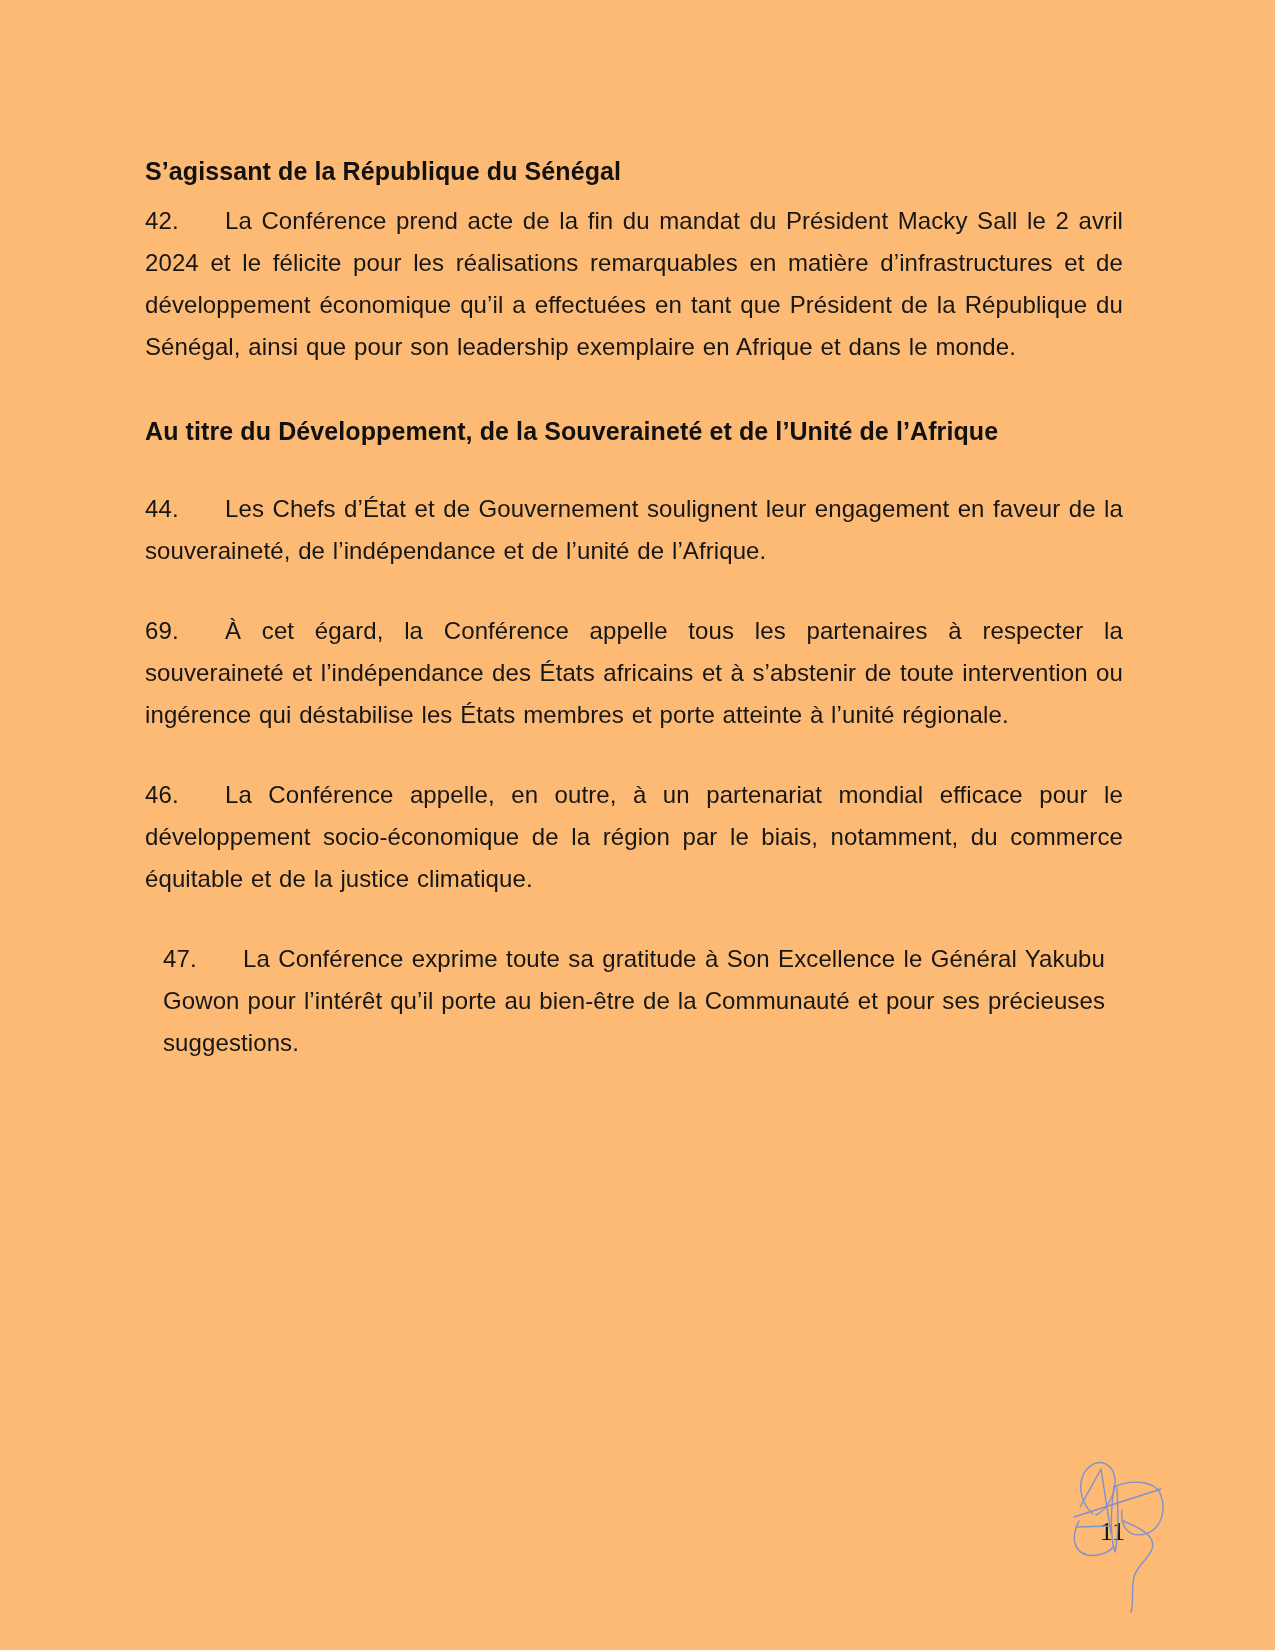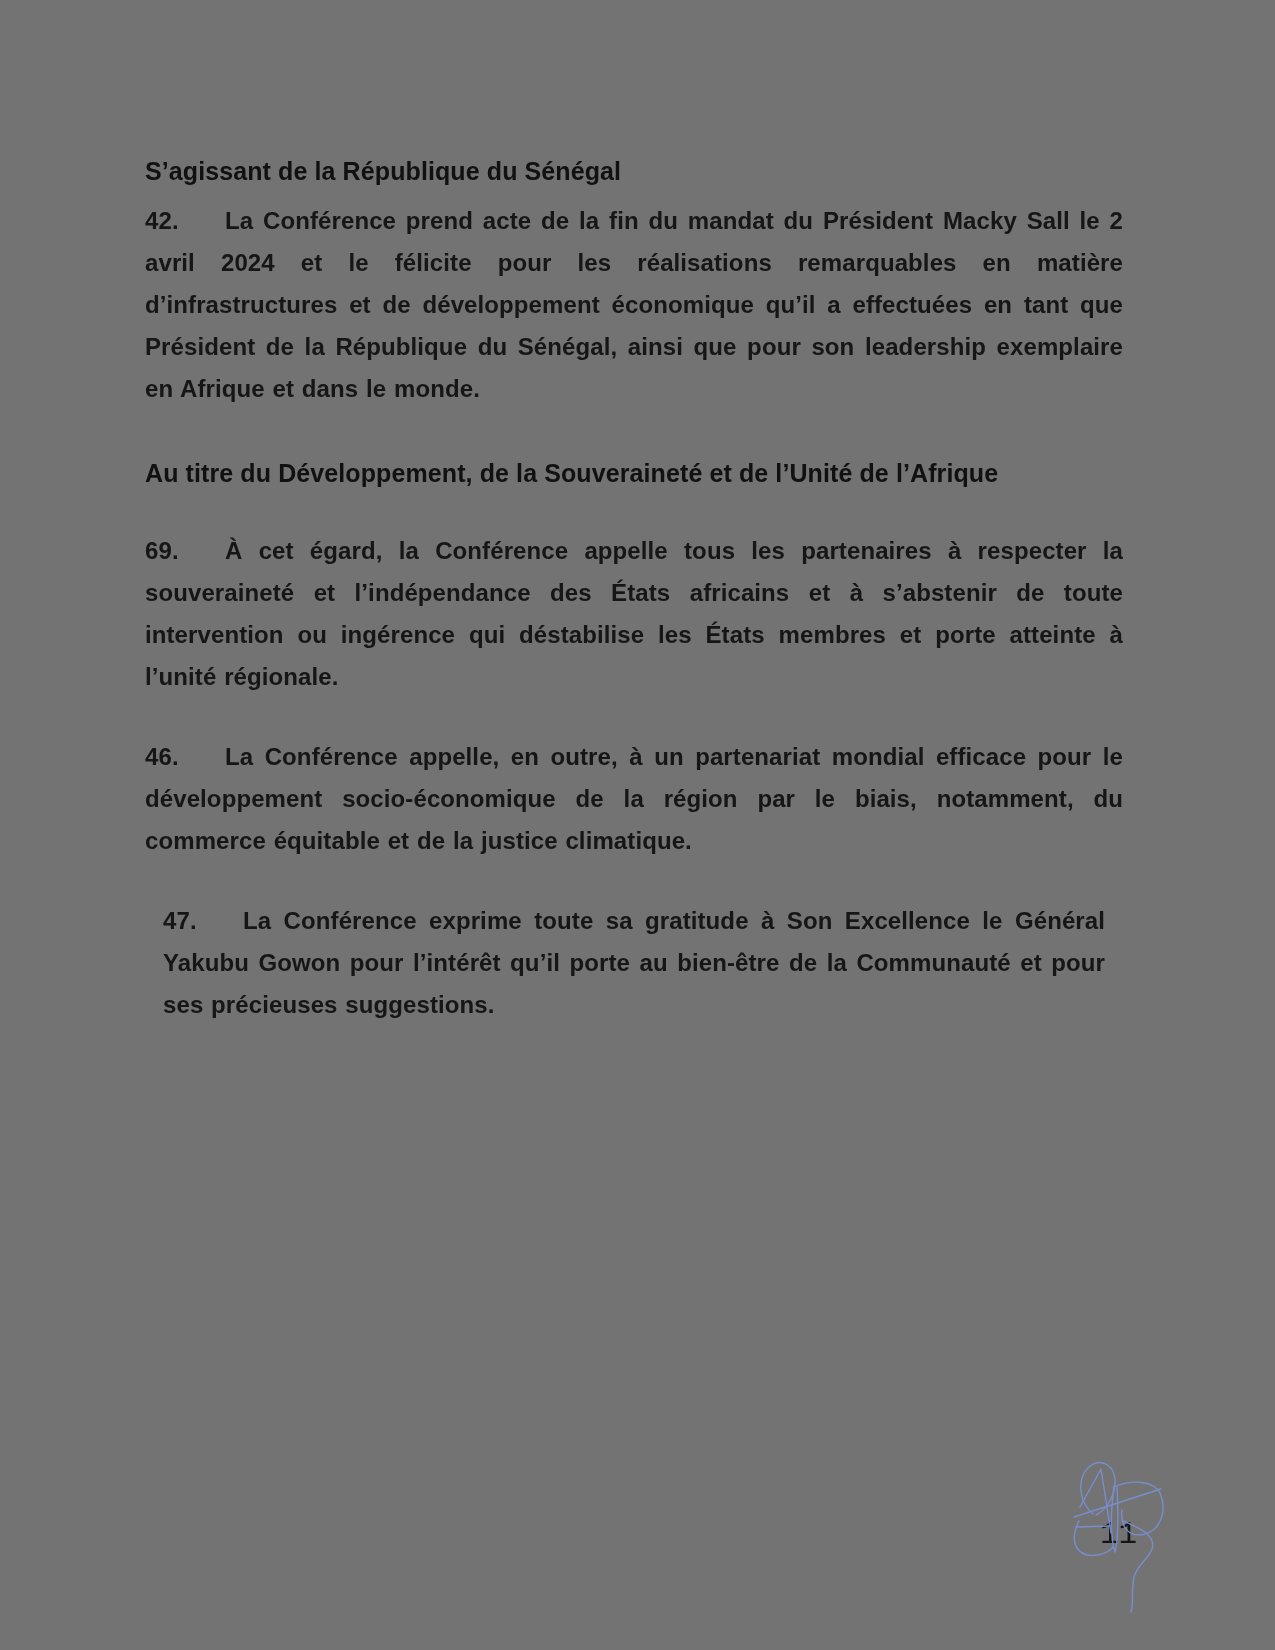--- a/index.html
+++ b/index.html
@@ -4,21 +4,21 @@
 <style>
   html, body {
     margin: 0;
     padding: 0;
     background: #ffffff;
   }
   .page {
     position: relative;
     width: 1275px;
     height: 1650px;
-    background: #737373;
+    background: #fdba74;
     overflow: hidden;
     font-family: "Liberation Sans", "DejaVu Sans", sans-serif;
     color: #161616;
   }
   .content {
     position: absolute;
     left: 145px;
     top: 150px;
     width: 978px;
   }
@@ -31,38 +31,37 @@
   }
   .h-senegal { margin: 0 0 8px 0; }
   .h-dev     { margin: 15px 0 36px 0; }
   .h-thanks  { margin: 0 0 18px 0; }
   .doc-p {
     font-size: 24px;
     line-height: 42px;
     text-align: justify;
     letter-spacing: 0.1px;
     word-spacing: 1px;
-    font-weight: bold;
   }
   .p-42 { margin: 0 0 42px 0; }
   .p-43 { margin: 0 0 44px 0; }
   .p-44 { margin: 0 0 38px 0; }
   .p-45 { margin: 0 0 38px 0; }
   .p-46 { margin: 11px 0 38px 0; }
   .p-47 { margin: 18px; }
   .num {
     display: inline-block;
     width: 80px;
   }
   .page-number {
     position: absolute;
     left: 1100px;
     top: 1517px;
-    font-family: Liberation Mono, monospace;
-    font-size: 31px;
+    font-family: Liberation Serif, serif;
+    font-size: 26px;
     color: #141414;
   }
   .signature {
     position: absolute;
     left: 1062px;
     top: 1454px;
     width: 112px;
     height: 164px;
   }
   .signature svg { display: block; width: 100%; height: 100%; }
@@ -74,20 +73,21 @@
 
   <div class="content">
 
     <div class="doc-h h-senegal">S’agissant de la République du Sénégal</div>
 
     <p class="doc-p p-42"><span class="num">42.</span><span>La Conférence prend acte de la fin du mandat du Président Macky Sall le 2 avril 2024 et le félicite pour les réalisations remarquables en matière d’infrastructures et de développement économique qu’il a effectuées en tant que Président de la République du Sénégal, ainsi que pour son leadership exemplaire en Afrique et dans le monde.</span></p>
 
 
     <div class="doc-h h-dev">Au titre du Développement, de la Souveraineté et de l’Unité de l’Afrique</div>
 
+    <p class="doc-p p-44"><span class="num">44.</span><span>Les Chefs d’État et de Gouvernement soulignent leur engagement en faveur de la souveraineté, de l’indépendance et de l’unité de l’Afrique.</span></p>
 
     <p class="doc-p p-45"><span class="num">69.</span><span>À cet égard, la Conférence appelle tous les partenaires à respecter la souveraineté et l’indépendance des États africains et à s’abstenir de toute intervention ou ingérence qui déstabilise les États membres et porte atteinte à l’unité régionale.</span></p>
 
     <p class="doc-p p-46"><span class="num">46.</span><span>La Conférence appelle, en outre, à un partenariat mondial efficace pour le développement socio-économique de la région par le biais, notamment, du commerce équitable et de la justice climatique.</span></p>
 
 
     <p class="doc-p p-47"><span class="num">47.</span><span>La Conférence exprime toute sa gratitude à Son Excellence le Général Yakubu Gowon pour l’intérêt qu’il porte au bien-être de la Communauté et pour ses précieuses suggestions.</span></p>
 
   </div>
 

